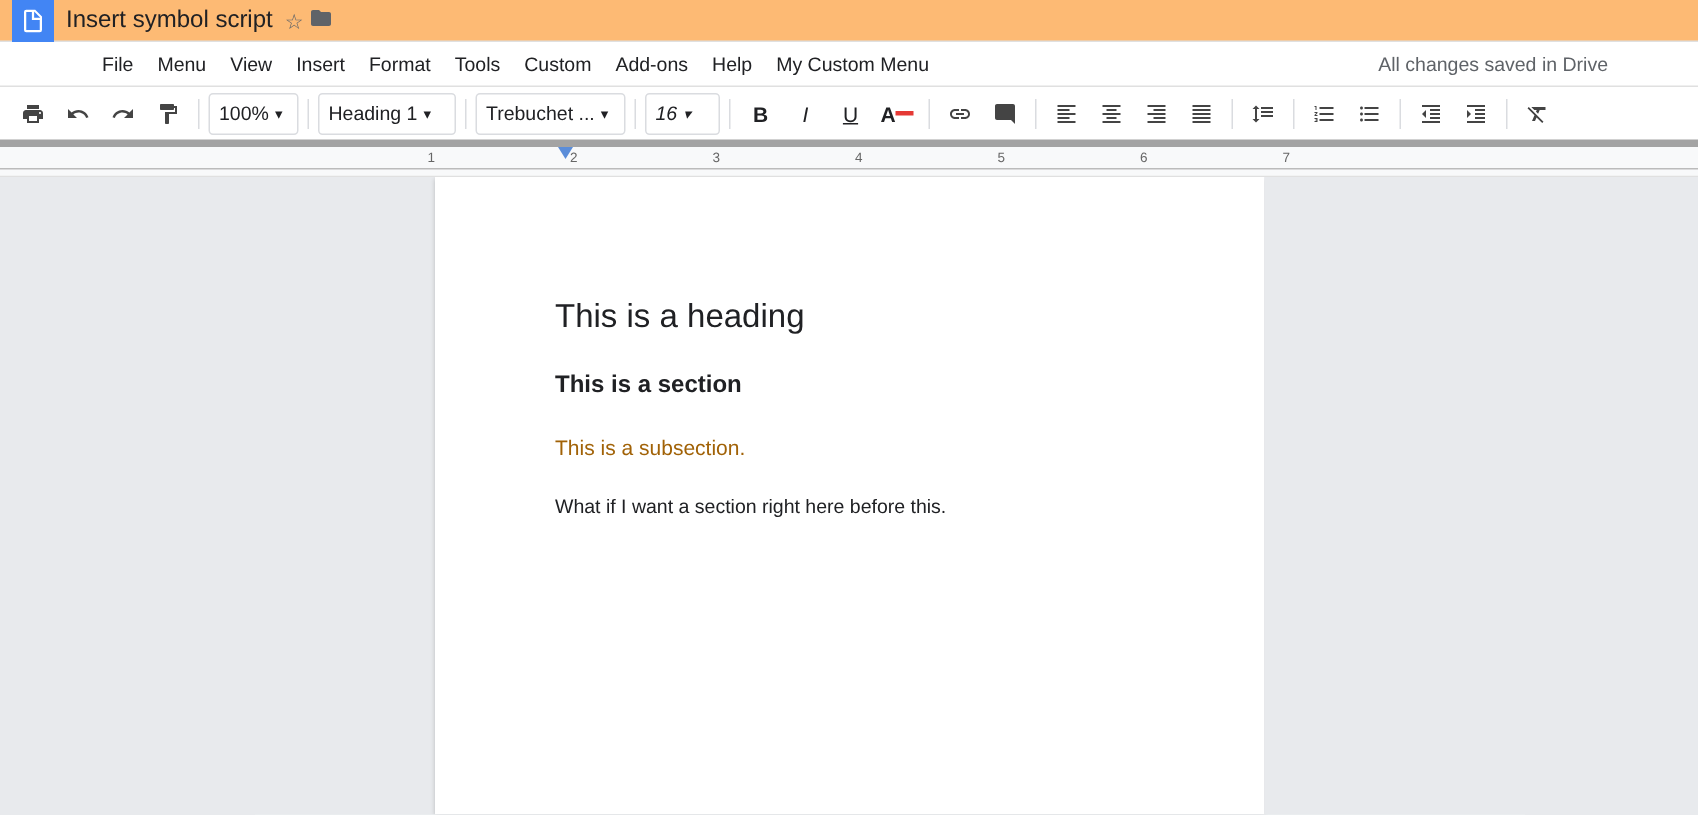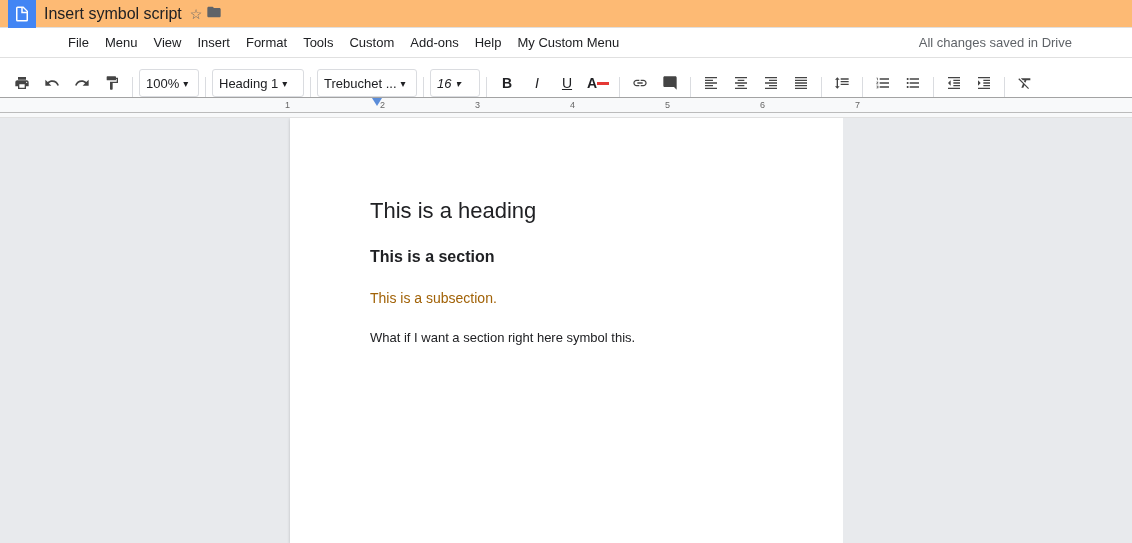--- a/index.html
+++ b/index.html
@@ -55,25 +55,25 @@
     }
     #save-status {
       margin-left: auto;
       font-size: 13px;
       color: #5f6368;
     }
 
     
     #toolbar {
       display: flex;
-      align-items: flex-end;
+      align-items: center;
       background: #fff;
       height: 40px;
       padding: 0 8px;
-      border-bottom: 1px solid #a3a3a3;
+      border-bottom: 5px solid #a3a3a3;
       gap: 2px;
     }
     .tb-btn {
       display: flex; align-items: center; justify-content: center;
       min-width: 28px; height: 28px;
       padding: 0 4px;
       cursor: pointer;
       border-radius: 3px;
       font-size: 13px;
       color: #202124;
@@ -371,16 +371,16 @@
     <div style="position:absolute; left:372px; top:0; width:0; height:0; border-left:5px solid transparent; border-right:5px solid transparent; border-top:8px solid #5b8dd9;"></div>
   </div>
 </div>
 
 <div id="doc-area">
   <div id="left-margin"></div>
   <div id="doc-page">
     <h1 class="doc-heading">This is a heading</h1>
     <h2 class="doc-section">This is a section</h2>
     <p class="doc-subsection">This is a subsection.</p>
-    <p class="doc-body">What if I want a section right here symbol this.</p>
+    <p class="doc-body">What if I want a section right here before this.</p>
   </div>
   <div id="right-margin"></div>
 </div>
 
 </body></html>

